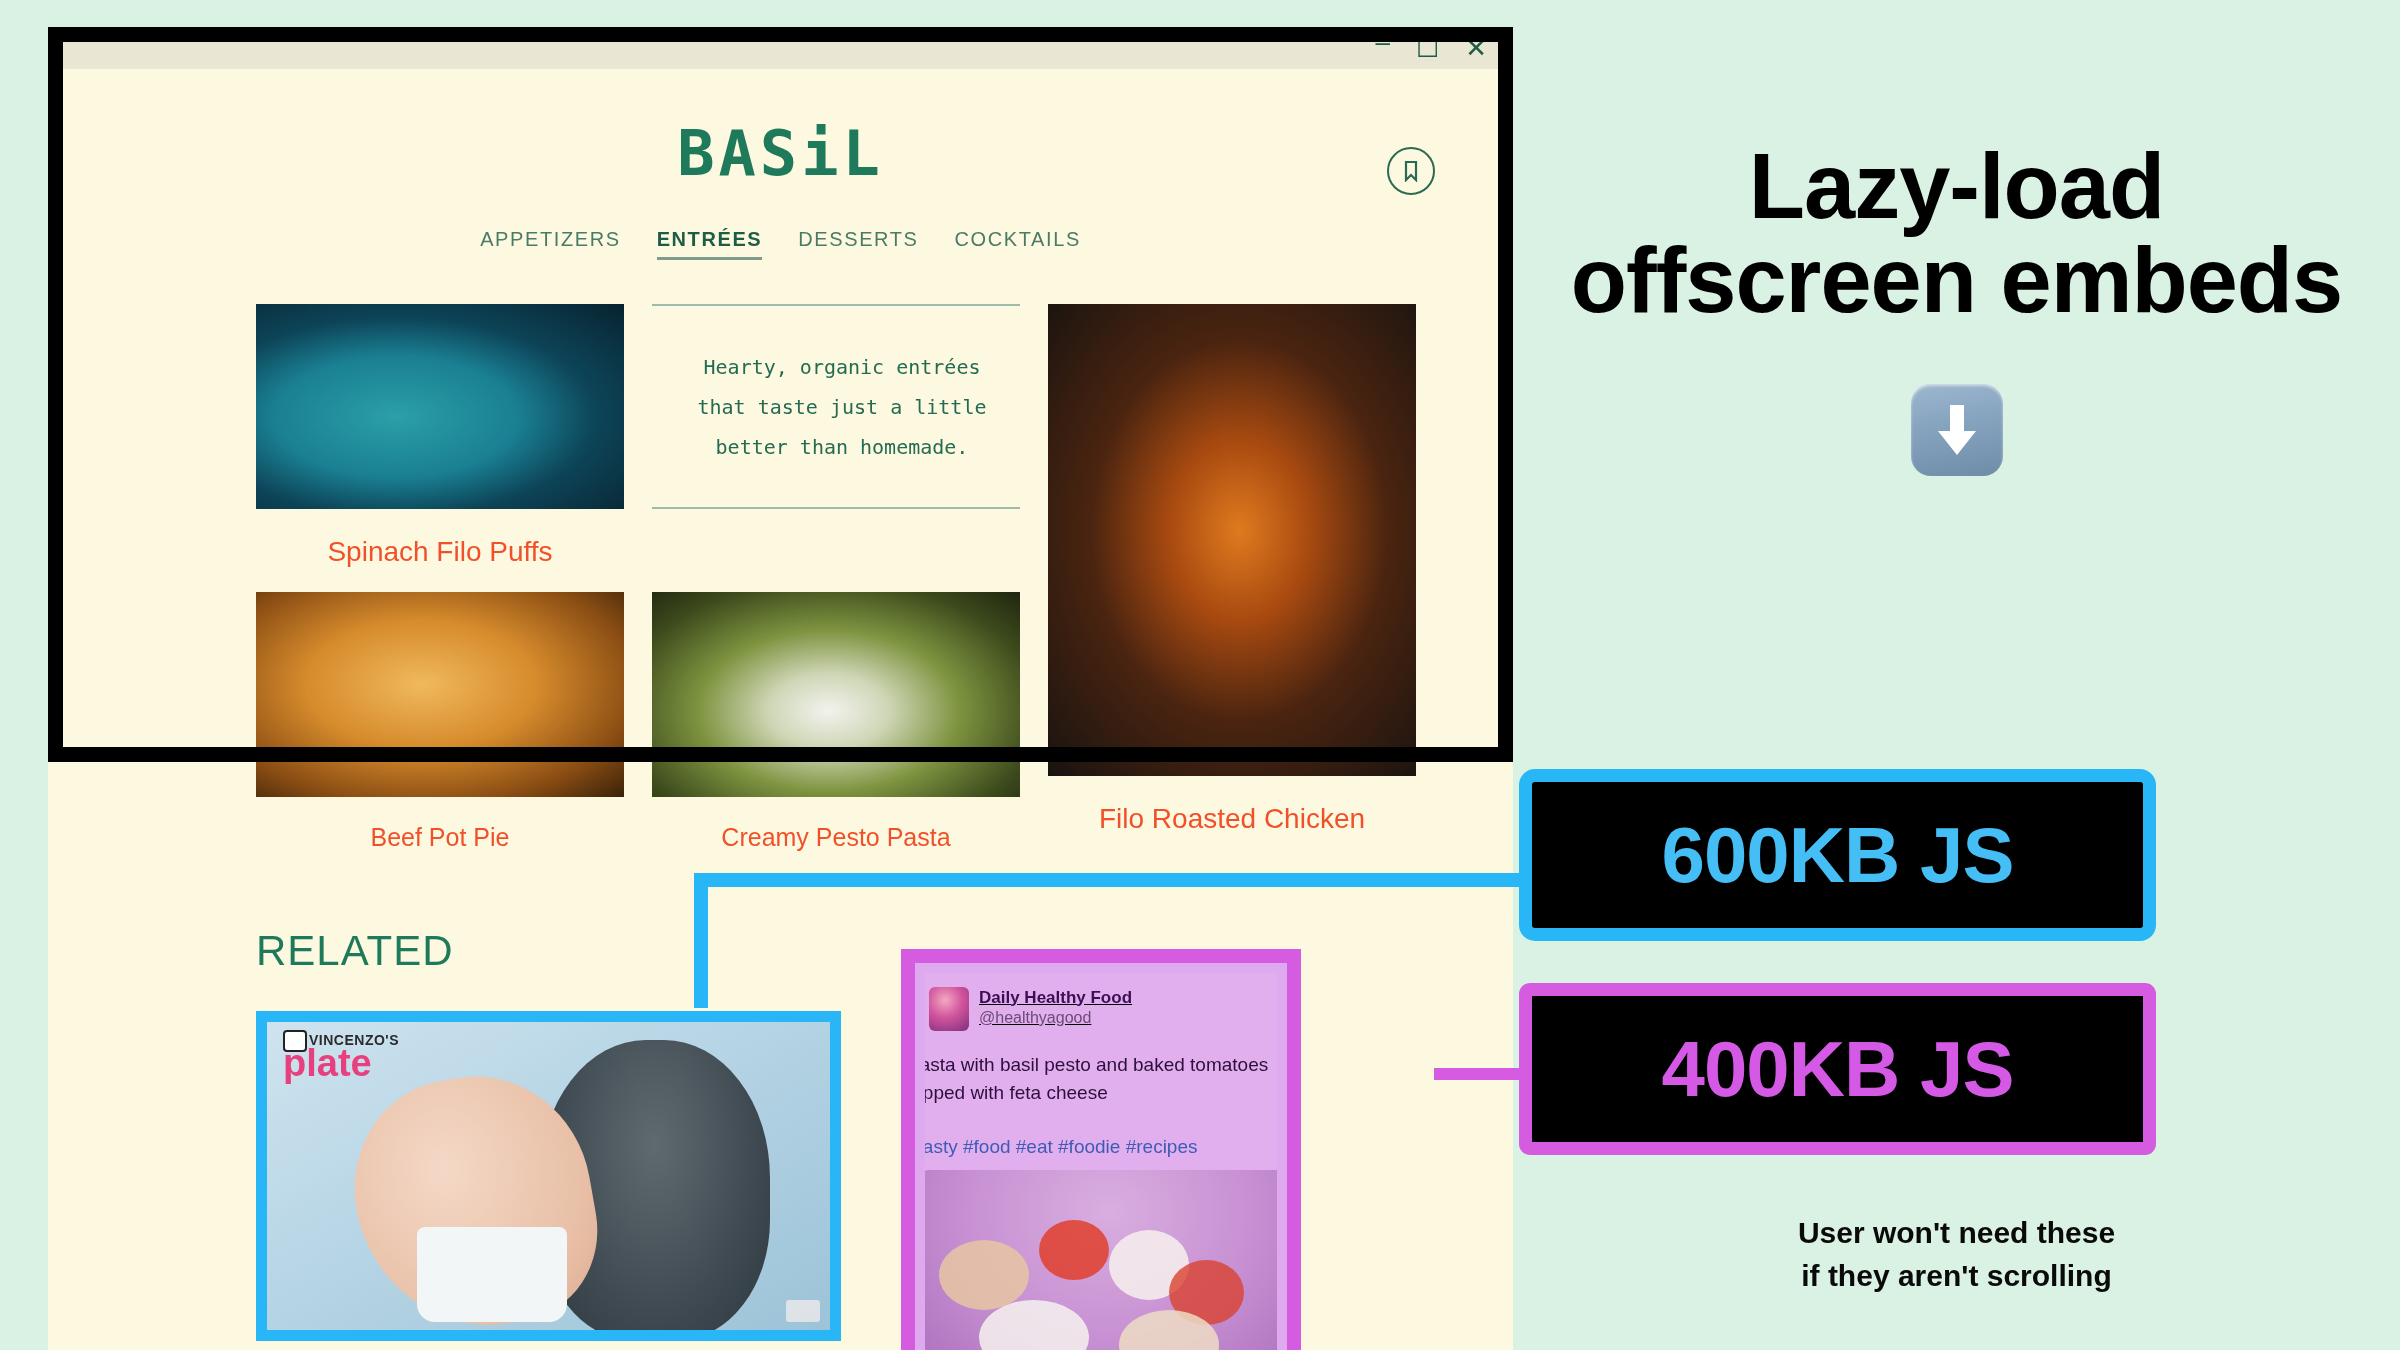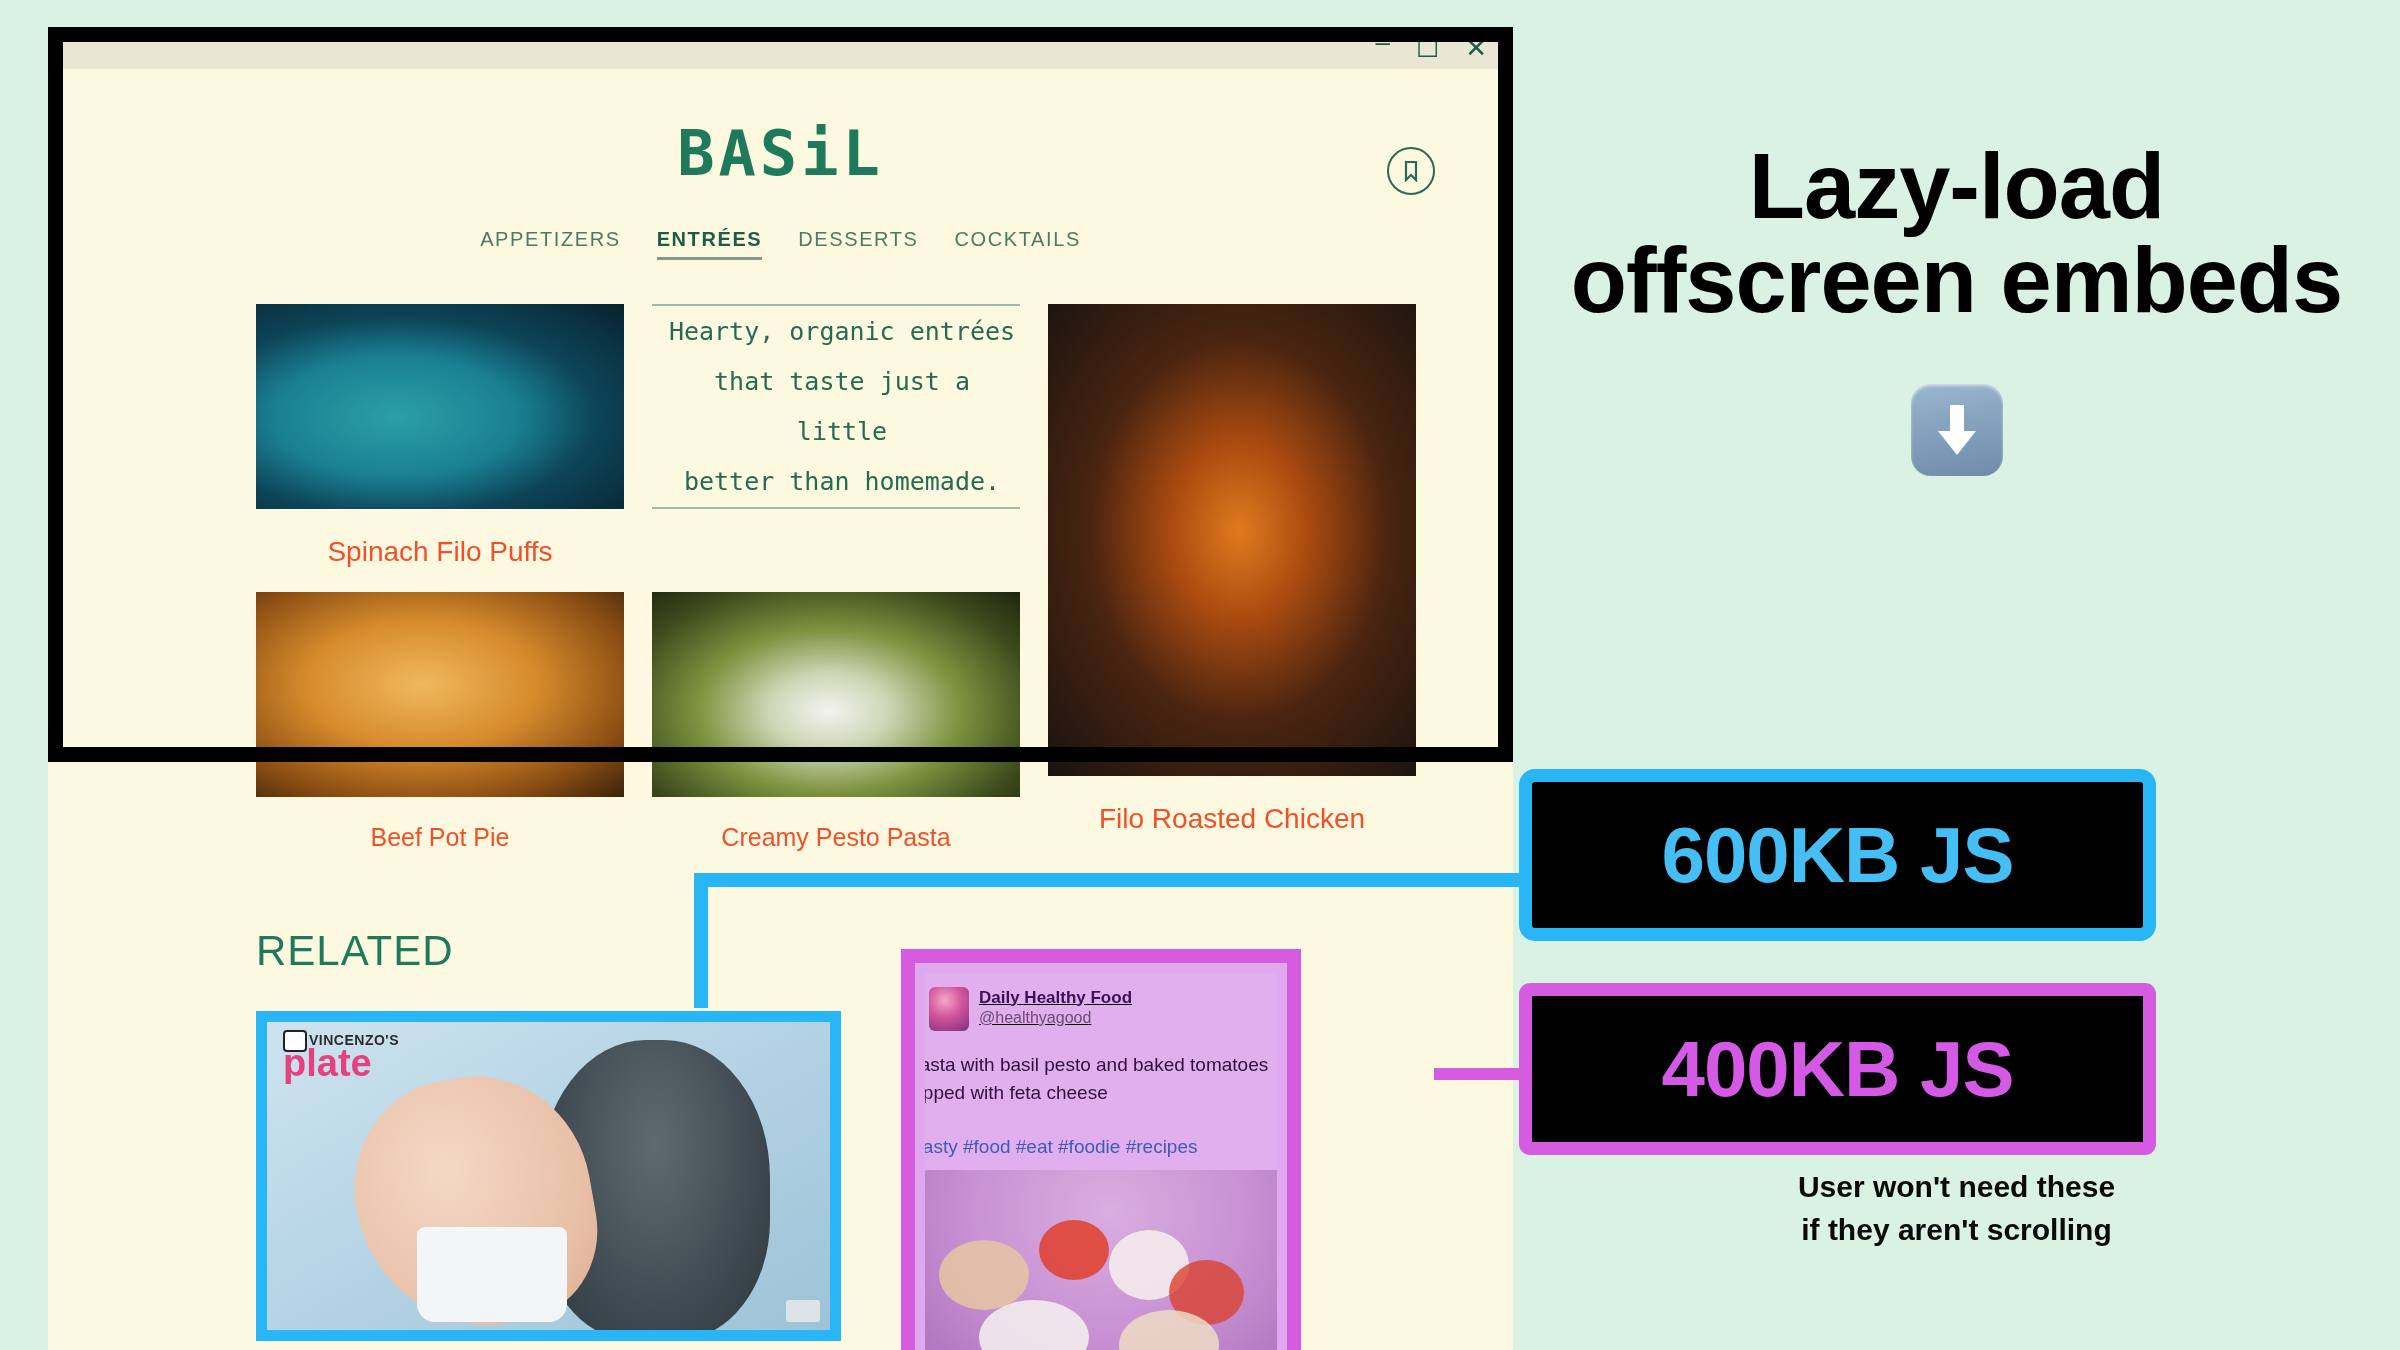--- a/index.html
+++ b/index.html
@@ -120,21 +120,21 @@
 
   
   #tagline-cell {
     border-top: 2px solid #9dbcab;
     border-bottom: 2px solid #9dbcab;
     height: 205px;
     display: flex; align-items: center; justify-content: center;
   }
   #tagline {
     font-family: "DejaVu Sans Mono", monospace;
-    font-size: 25px;
+    font-size: 20px;
     line-height: 2.0;
     color: #246b52;
     text-align: center;
     white-space: pre-line;
     margin-left: 12px;
   }
 
   
   #chicken-tile {
     grid-column: 3; grid-row: 1 / span 2;
@@ -258,21 +258,21 @@
   .kb-box.magenta { border-color: #d55be0; }
   .kb-label {
     font-size: 78px; font-weight: 700; color: #45bdf5; letter-spacing: -1px;
   }
   .kb-label.magenta { color: #d45ae6; }
   #kb-box-1 { top: 769px; }
   #kb-box-2 { top: 983px; border-radius: 11px; }
 
   #footnote {
     position: absolute;
-    left: 0; right: 0; top: 1166px;
+    left: 0; right: 0; top: 1212px;
     text-align: center;
     font-size: 30px; font-weight: 700; line-height: 1.42; color: #0a0a0a;
     white-space: pre-line;
   }
 </style>
 </head>
 <body>
 
 <div id="browser-window">
 

